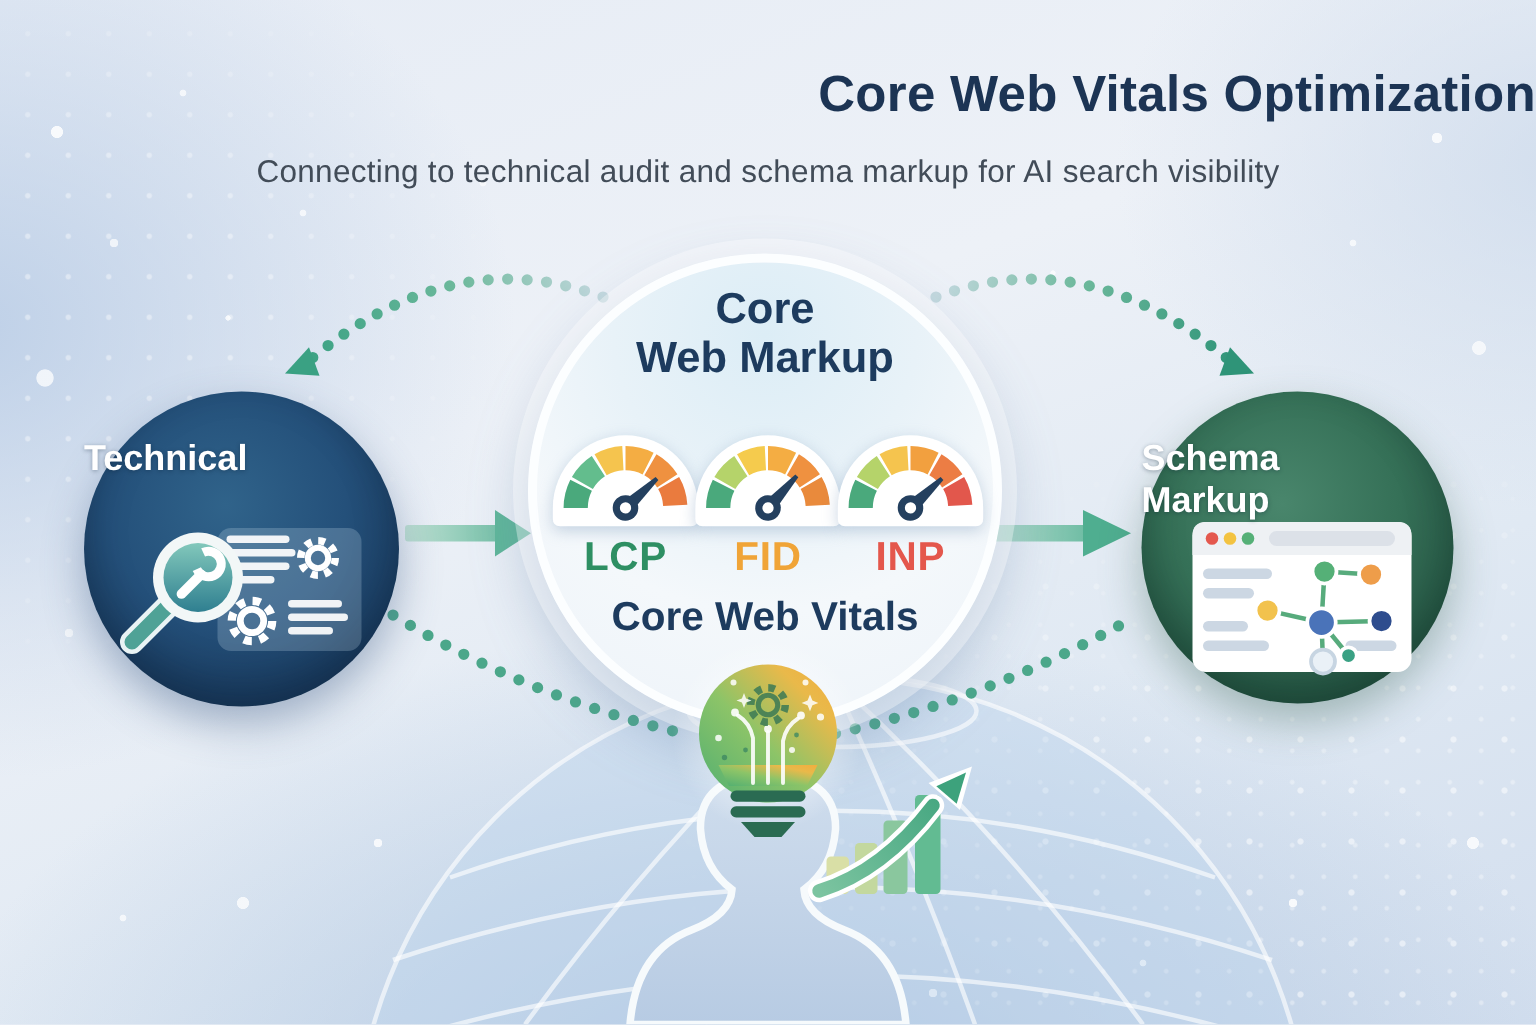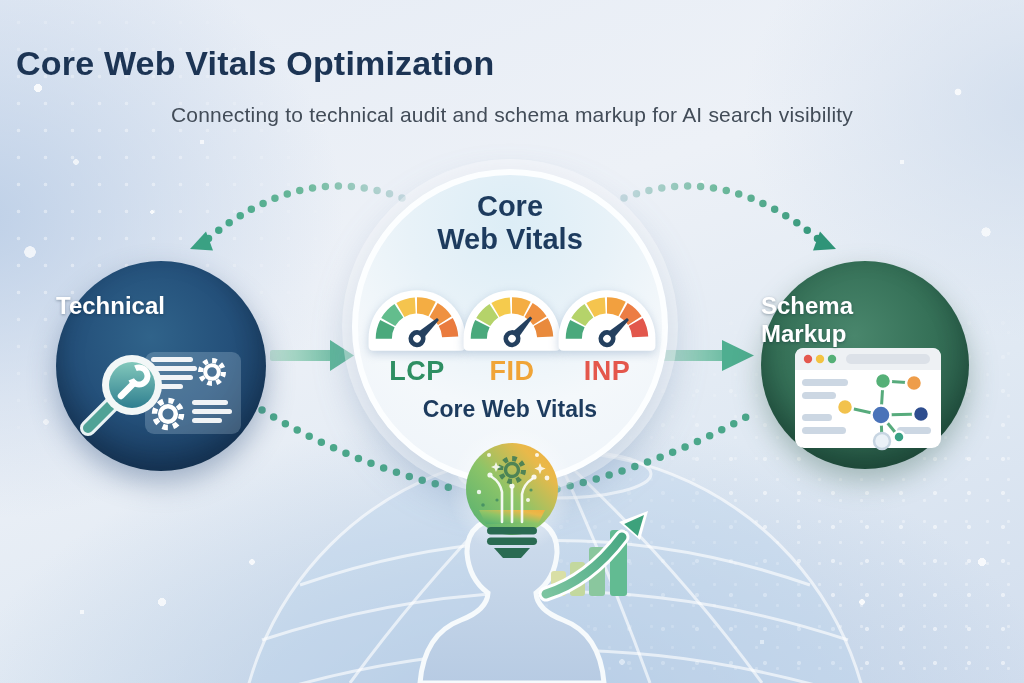--- a/index.html
+++ b/index.html
@@ -46,21 +46,21 @@
     -webkit-mask-image:radial-gradient(640px 440px at 88% 86%, #000 30%, transparent 72%);
     mask-image:radial-gradient(640px 440px at 88% 86%, #000 30%, transparent 72%);
   }
   .speckles2{position:absolute;inset:0;pointer-events:none;
     background-image:radial-gradient(rgba(255,255,255,.4) 1.4px, transparent 2.2px);
     background-size:27px 27px;background-position:5px 9px;
     -webkit-mask-image:radial-gradient(420px 380px at 6% 30%, #000 25%, transparent 70%);
     mask-image:radial-gradient(420px 380px at 6% 30%, #000 25%, transparent 70%);
   }
   svg.layer{position:absolute;left:0;top:0;pointer-events:none;}
-  .title{position:absolute;left:0;top:44px;width:1024px;text-align:left;
+  .title{position:absolute;left:0;top:44px;width:1024px;text-align:right;
     font-size:34px;font-weight:800;color:#1c3454;letter-spacing:.2px;padding-left:16px;}
   .subtitle{position:absolute;left:0;top:103px;width:1024px;text-align:center;
     font-size:21px;font-weight:400;color:#424c58;letter-spacing:.2px;}
   .center-glow{position:absolute;left:292px;top:109px;width:436px;height:436px;border-radius:50%;
     background:radial-gradient(closest-side, rgba(255,255,255,.95), rgba(255,255,255,.55) 55%, rgba(255,255,255,0) 72%);}
   .node{position:absolute;border-radius:50%;}
   .node-left{left:56px;top:261px;width:210px;height:210px;
     background:radial-gradient(circle at 45% 36%, #30638a 0%, #24507a 45%, #1a3c60 76%, #142f4e 100%);
     box-shadow:0 12px 28px rgba(70,100,140,.45), inset 0 -12px 26px rgba(10,25,45,.35);}
   .node-right{left:761px;top:261px;width:208px;height:208px;
@@ -68,21 +68,21 @@
     box-shadow:0 12px 28px rgba(70,110,95,.4), inset 0 -12px 26px rgba(8,40,30,.35);}
   .node-center{left:352px;top:169px;width:316px;height:316px;border-radius:50%;
     background:radial-gradient(circle at 50% 16%, #dcedf6 0%, #e8f2f8 34%, #f4f8fb 62%, #edf3f9 100%);
     border:6px solid #fcfeff;
     box-shadow:0 0 0 10px rgba(255,255,255,.35), 0 16px 38px rgba(100,130,168,.4);}
   .node-label{position:absolute;width:210px;text-align:left;color:#fff;
     font-size:24px;font-weight:700;line-height:1.16;text-shadow:0 1px 3px rgba(10,30,50,.35);}
   .cwv-title{position:absolute;left:352px;top:190px;width:316px;text-align:center;
     font-size:29px;font-weight:800;line-height:1.14;color:#1d3b5e;}
   .cwv-caption{position:absolute;left:352px;top:396px;width:316px;text-align:center;
-    font-size:23px;font-weight:800;color:#1d3b5e;}
+    font-size:27px;font-weight:800;color:#1d3b5e;}
   .gauge{position:absolute;width:108px;height:70px;top:283px;
     filter:drop-shadow(0 3px 5px rgba(120,150,185,.4));}
   .gcard{fill:#ffffff;}
   .needle{fill:#24405f;}
   .mlabel{position:absolute;top:356px;width:110px;text-align:center;font-size:27px;font-weight:800;letter-spacing:.5px;}
   .c-lcp{color:#2e8f63}.c-fid{color:#f0a437}.c-inp{color:#e4574c}
 </style>
 </head>
 <body>
 
@@ -226,21 +226,21 @@
 
   <div class="node-label" style="left:56px;top:292px">
     <div>Technical</div>
   </div>
   <div class="node-label" style="left:761px;top:292px;width:208px">
     <div>Schema</div>
     <div>Markup</div>
   </div>
   <div class="cwv-title">
     <div>Core</div>
-    <div>Web Vitals</div>
+    <div>Web Markup</div>
   </div>
   <div class="cwv-caption">Core Web Vitals</div>
 
   <svg class="gauge" style="left:363px" viewBox="0 0 120 78">
     <path class="gcard" d="M6 70 L6 62 A54 54 0 0 1 114 62 L114 70 Q114 75.5 108.5 75.5 L11.5 75.5 Q6 75.5 6 70 Z"></path>
     <g>
       <use href="#seg" transform="rotate(0 60 62)" fill="#4aa97c"></use>
       <use href="#seg" transform="rotate(30 60 62)" fill="#63bd8d"></use>
       <use href="#seg" transform="rotate(60 60 62)" fill="#f5c44e"></use>
       <use href="#seg" transform="rotate(90 60 62)" fill="#f4ad43"></use>

